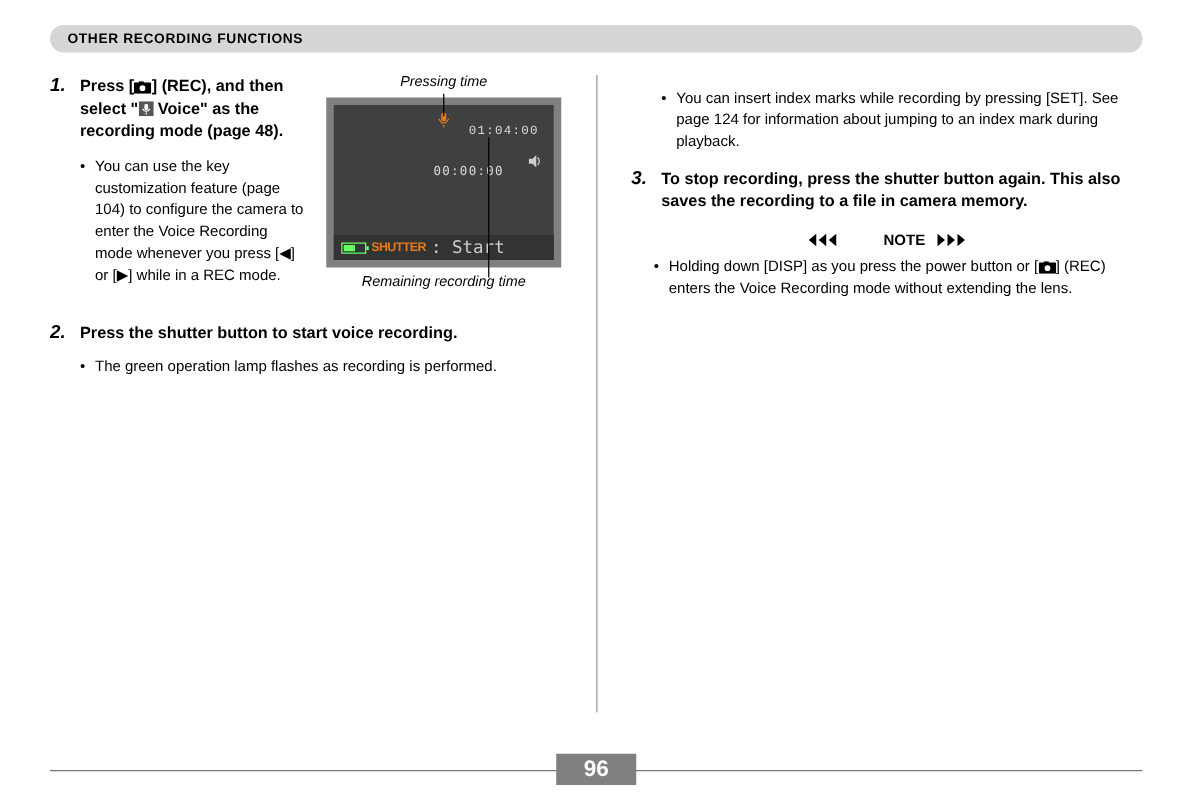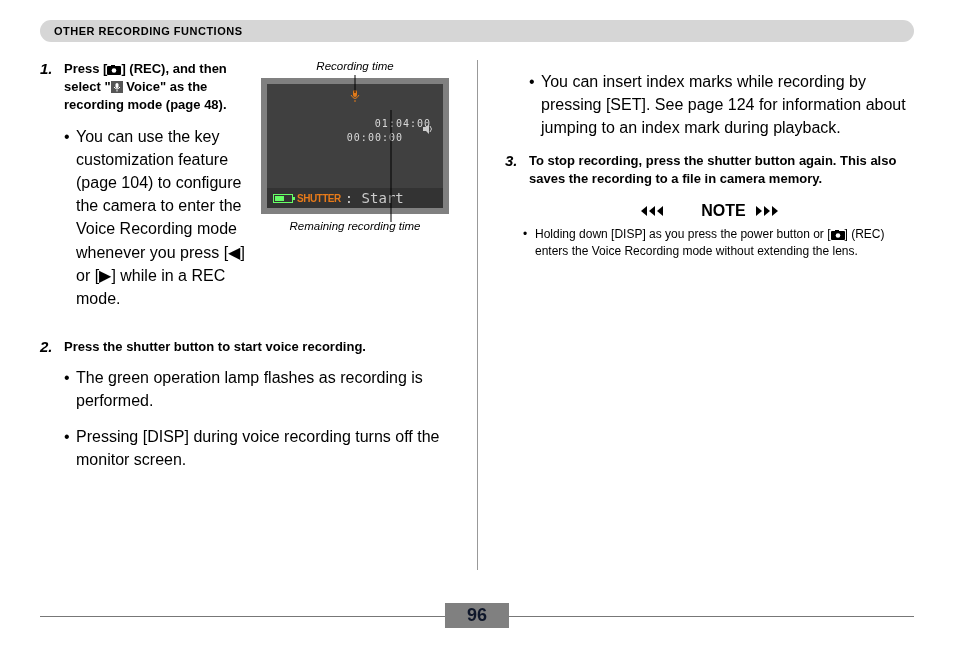--- a/index.html
+++ b/index.html
@@ -65,21 +65,21 @@
   }
   .bullets {
     list-style: none;
     margin-top: 10px;
   }
   .bullets li {
     position: relative;
     padding-left: 12px;
     margin-bottom: 12px;
     line-height: 1.45;
-    font-size: 16px;
+    font-size: 12px;
   }
   .bullets li::before {
     content: "•";
     position: absolute;
     left: 0;
   }
   .inline-icon {
     display: inline-block;
     vertical-align: -2px;
   }
@@ -109,21 +109,21 @@
     width: 100%; height: 100%;
     background: #404040;
     position: relative;
     color: #d9d9d9;
     font-family: monospace;
     font-size: 10px;
   }
   .mic-icon {
     position: absolute; top: 6px; left: 50%; transform: translateX(-50%);
   }
-  .time1 { position: absolute; top: 34px; right: 12px; letter-spacing: 1px; }
+  .time1 { position: absolute; top: 16px; right: 12px; letter-spacing: 1px; font-family: Liberation Mono, monospace; }
   .time2 { position: absolute; top: 48px; right: 40px; letter-spacing: 1px; }
   .audio-ic { position: absolute; top: 40px; right: 10px; }
   .bottom-bar {
     position: absolute; left: 0; right: 0; bottom: 0; height: 20px;
     background: #333;
     display: flex; align-items: center; gap: 4px;
     padding: 0 6px;
   }
   .batt {
     width: 20px; height: 9px; border: 1px solid #6f6; position: relative;
@@ -138,39 +138,39 @@
 
   
   .indline { stroke:#000; stroke-width:1; }
   .fig-svg { position:absolute; left:0; top:0; pointer-events:none; }
 
   
   .note-row {
     display: flex; align-items: center; justify-content: center;
     gap: 6px; margin: 14px 0 6px 0;
   }
-  .note-text { font-weight: bold; font-size: 16px; margin-left: 28px; }
+  .note-text { font-weight: bold; font-size: 12px; margin-left: 28px; }
   .note-arrows svg { display:block; }
 
   .note-bullets {
     list-style: none;
     margin-left: 18px;
   }
   .note-bullets li {
     position: relative; padding-left: 12px; line-height:1.45; font-size:12px;
   }
   .note-bullets li::before { content:"•"; position:absolute; left:0; }
 
   
   .page-num {
     position: absolute;
     left: 50%; transform: translateX(-50%);
     bottom: 8px;
     background: #808080;
-    color: #0f172a;
+    color: #ffffff;
     font-weight: bold;
     font-size: 18px;
     padding: 2px 22px;
   }
   .footer-line-left, .footer-line-right {
     position: absolute;
     bottom: 19px;
     height: 0;
     border-top: 1px solid #777;
   }
@@ -207,21 +207,21 @@
                     </svg></span><span> Voice" as the recording mode (page 48).</span>
               </div>
               <ul class="bullets">
                 <li>You can use the key customization feature (page 104) to configure the camera to enter the Voice Recording mode whenever you press [◀] or [▶] while in a REC mode.</li>
               </ul>
             </div>
           </div>
         </div>
 
         <div class="figure-wrap" style="position:relative;">
-          <div class="fig-label fig-label-top">Recording time</div>
+          <div class="fig-label fig-label-top">Pressing time</div>
           <div class="screen">
             <div class="screen-inner">
               <span class="mic-icon">
                 <svg width="10" height="12">
                     <rect x="3" y="0" width="4" height="7" rx="2" fill="#e07a1a"></rect>
                     <path d="M1 5 q4 7 8 0" stroke="#e07a1a" stroke-width="1" fill="none"></path>
                     <line x1="5" y1="10" x2="5" y2="12" stroke="#e07a1a"></line>
                   </svg>
               </span>
               <div class="time1">01:04:00</div>
@@ -249,21 +249,20 @@
           </svg>
         </div>
       </div>
 
       <div class="step" style="margin-top:6px;">
         <div class="step-num">2.</div>
         <div class="step-body">
           <div class="step-title">Press the shutter button to start voice recording.</div>
           <ul class="bullets">
             <li>The green operation lamp flashes as recording is performed.</li>
-            <li>Pressing [DISP] during voice recording turns off the monitor screen.</li>
           </ul>
         </div>
       </div>
     </div>
 
     <div class="col col-right">
       <ul class="bullets" style="margin-left:24px;">
         <li>You can insert index marks while recording by pressing [SET]. See page 124 for information about jumping to an index mark during playback.</li>
       </ul>
 

